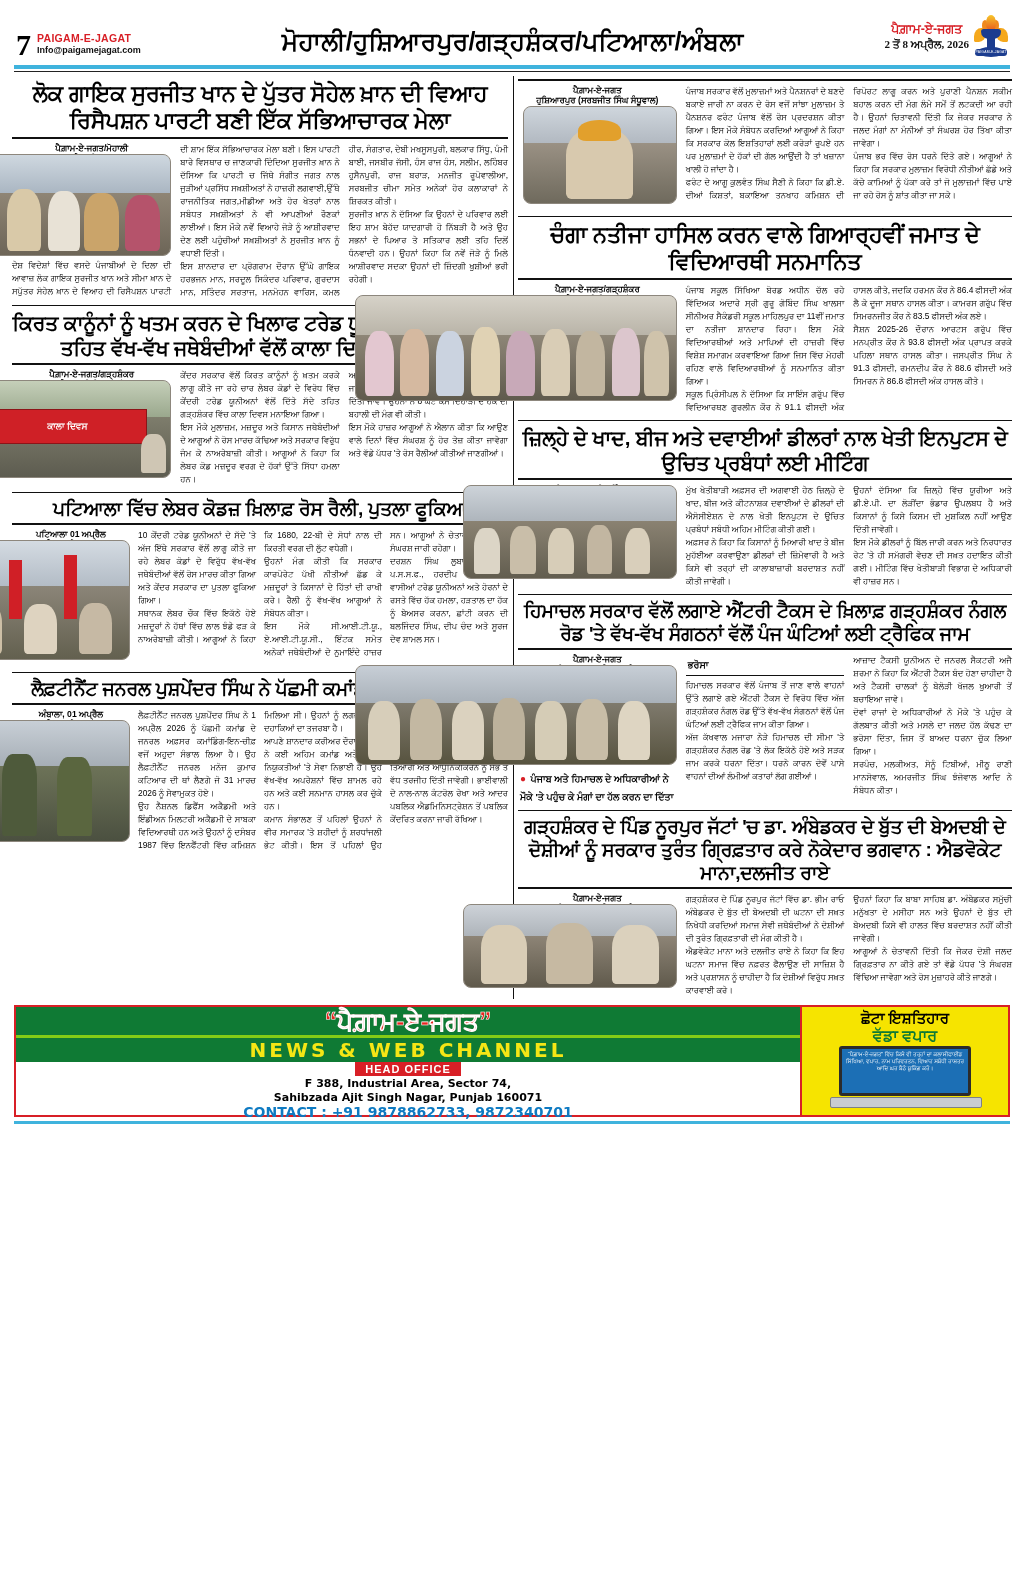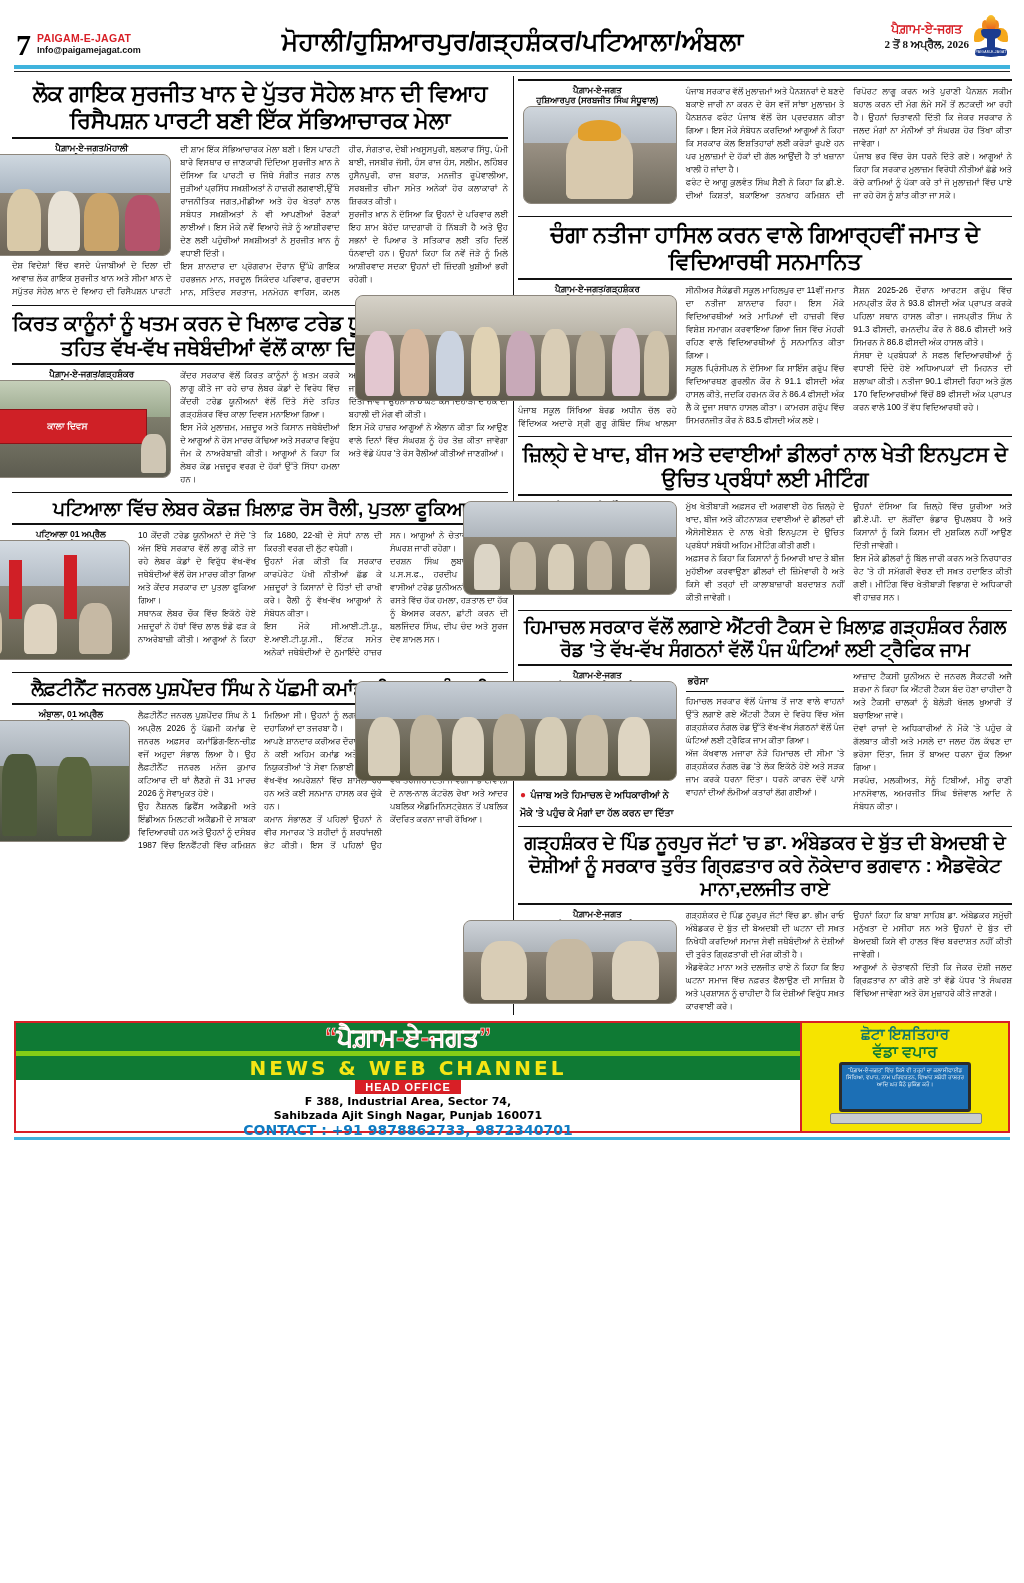--- a/index.html
+++ b/index.html
@@ -60,28 +60,28 @@
   .callout{border-top:1.4px solid #111;border-bottom:1.4px solid #111;padding:3px 2px;margin:3px 0;}
   .callout .dot{color:#d81f26;font-size:10px;}
   .callout .ct{font-size:9.6px;line-height:12px;font-weight:bold;display:inline;}
   .figR{float:right;margin:0 0 3px 6px;border-radius:8px;}
 
   
   .ad{border:2.5px solid #d81f26;margin:6px 2px 0 2px;display:flex;height:112px;box-sizing:border-box;background:#fff;}
   .ad-left{flex:1 1 auto;display:flex;flex-direction:column;}
   .ad-l1{background:#0f7a34;height:34px;display:flex;align-items:center;justify-content:center;}
   .ad-l1 span{font-size:25px;font-weight:bold;color:#e8251f;-webkit-text-stroke:0.6px #fff;line-height:28px;}
-  .ad-l2{background:#0f7a34;height:24px;display:flex;align-items:center;justify-content:center;border-top:5px solid #84cc16;}
+  .ad-l2{background:#0f7a34;height:24px;display:flex;align-items:center;justify-content:center;border-top:3px solid #84cc16;}
   .ad-l2 span{font-size:20px;font-weight:bold;color:#f5e615;letter-spacing:3px;font-family:"DejaVu Sans",sans-serif;}
   .ad-l3{height:15px;display:flex;align-items:center;justify-content:center;}
   .ad-l3 span{background:#d81f26;color:#fff;font-size:11px;font-weight:bold;padding:0 10px;letter-spacing:1px;line-height:14px;}
   .ad-l4{text-align:center;font-size:11px;font-weight:bold;line-height:13px;font-family:"DejaVu Sans",sans-serif;padding-top:1px;}
   .ad-l5{text-align:center;font-size:14px;font-weight:bold;color:#0e7ac2;line-height:17px;font-family:"DejaVu Sans",sans-serif;}
   .ad-right{width:208px;border-left:2px solid #d81f26;background:#f6e400;display:flex;flex-direction:column;align-items:center;padding-top:2px;box-sizing:border-box;}
-  .ad-r1{font-size:15px;font-weight:bold;color:#0f766e;line-height:17px;text-align:right;}
+  .ad-r1{font-size:15px;font-weight:bold;color:#000000;line-height:17px;text-align:right;}
   .ad-r2{font-size:16px;font-weight:bold;color:#0f7a34;line-height:19px;text-align:center;}
   .laptop{width:150px;height:62px;position:relative;margin-top:1px;}
   .laptop .scr{position:absolute;left:9px;top:0;width:132px;height:50px;background:#1c6fb5;border:3px solid #2b2b2b;border-radius:3px;box-sizing:border-box;padding:2px 3px;}
   .laptop .scr p{margin:0;font-size:5.6px;line-height:7.2px;color:#fff;text-align:center;}
   .laptop .kb{position:absolute;left:0;bottom:0;width:150px;height:9px;background:#c9ccd1;border:1px solid #7d8086;border-radius:2px;}
 
   .blue-bar{height:3px;background:#3fb3dd;margin:4px 2px 0 2px;}
 </style>
 </head>
 <body>
@@ -262,21 +262,20 @@
             <div class="p4" style="left:36%;width:9%;height:66%;background:#e0d2b4;"></div>
             <div class="p5" style="left:47%;width:9%;height:62%;background:#c8a9b8;"></div>
             <div class="p1" style="left:58%;width:9%;height:64%;background:#d9cdb6;"></div>
             <div class="p2" style="left:69%;width:9%;height:62%;background:#c2b6a0;"></div>
             <div class="p3" style="left:80%;width:9%;height:65%;background:#dcc6cd;"></div>
             <div class="p4" style="left:90%;width:8%;height:62%;background:#cfc3ab;"></div>
           </div>
           <p class="txt">ਪੰਜਾਬ ਸਕੂਲ ਸਿੱਖਿਆ ਬੋਰਡ ਅਧੀਨ ਚੱਲ ਰਹੇ ਵਿੱਦਿਅਕ ਅਦਾਰੇ ਸ੍ਰੀ ਗੁਰੂ ਗੋਬਿੰਦ ਸਿੰਘ ਖਾਲਸਾ ਸੀਨੀਅਰ ਸੈਕੰਡਰੀ ਸਕੂਲ ਮਾਹਿਲਪੁਰ ਦਾ 11ਵੀਂ ਜਮਾਤ ਦਾ ਨਤੀਜਾ ਸ਼ਾਨਦਾਰ ਰਿਹਾ। ਇਸ ਮੌਕੇ ਵਿਦਿਆਰਥੀਆਂ ਅਤੇ ਮਾਪਿਆਂ ਦੀ ਹਾਜ਼ਰੀ ਵਿੱਚ ਵਿਸ਼ੇਸ਼ ਸਮਾਗਮ ਕਰਵਾਇਆ ਗਿਆ ਜਿਸ ਵਿੱਚ ਮੋਹਰੀ ਰਹਿਣ ਵਾਲੇ ਵਿਦਿਆਰਥੀਆਂ ਨੂੰ ਸਨਮਾਨਿਤ ਕੀਤਾ ਗਿਆ।</p>
           <p class="txt">ਸਕੂਲ ਪ੍ਰਿੰਸੀਪਲ ਨੇ ਦੱਸਿਆ ਕਿ ਸਾਇੰਸ ਗਰੁੱਪ ਵਿੱਚ ਵਿਦਿਆਰਥਣ ਗੁਰਲੀਨ ਕੌਰ ਨੇ 91.1 ਫੀਸਦੀ ਅੰਕ ਹਾਸਲ ਕੀਤੇ, ਜਦਕਿ ਹਰਮਨ ਕੌਰ ਨੇ 86.4 ਫੀਸਦੀ ਅੰਕ ਲੈ ਕੇ ਦੂਜਾ ਸਥਾਨ ਹਾਸਲ ਕੀਤਾ। ਕਾਮਰਸ ਗਰੁੱਪ ਵਿੱਚ ਸਿਮਰਨਜੀਤ ਕੌਰ ਨੇ 83.5 ਫੀਸਦੀ ਅੰਕ ਲਏ।</p>
           <p class="txt">ਸੈਸ਼ਨ 2025-26 ਦੌਰਾਨ ਆਰਟਸ ਗਰੁੱਪ ਵਿੱਚ ਮਨਪ੍ਰੀਤ ਕੌਰ ਨੇ 93.8 ਫੀਸਦੀ ਅੰਕ ਪ੍ਰਾਪਤ ਕਰਕੇ ਪਹਿਲਾ ਸਥਾਨ ਹਾਸਲ ਕੀਤਾ। ਜਸਪ੍ਰੀਤ ਸਿੰਘ ਨੇ 91.3 ਫੀਸਦੀ, ਰਮਨਦੀਪ ਕੌਰ ਨੇ 88.6 ਫੀਸਦੀ ਅਤੇ ਸਿਮਰਨ ਨੇ 86.8 ਫੀਸਦੀ ਅੰਕ ਹਾਸਲ ਕੀਤੇ।</p>
-          <p class="txt">ਸੰਸਥਾ ਦੇ ਪ੍ਰਬੰਧਕਾਂ ਨੇ ਸਫਲ ਵਿਦਿਆਰਥੀਆਂ ਨੂੰ ਵਧਾਈ ਦਿੰਦੇ ਹੋਏ ਅਧਿਆਪਕਾਂ ਦੀ ਮਿਹਨਤ ਦੀ ਸ਼ਲਾਘਾ ਕੀਤੀ। ਨਤੀਜਾ 90.1 ਫੀਸਦੀ ਰਿਹਾ ਅਤੇ ਕੁੱਲ 170 ਵਿਦਿਆਰਥੀਆਂ ਵਿੱਚੋਂ 89 ਫੀਸਦੀ ਅੰਕ ਪ੍ਰਾਪਤ ਕਰਨ ਵਾਲੇ 100 ਤੋਂ ਵੱਧ ਵਿਦਿਆਰਥੀ ਰਹੇ।</p>
         </div>
       </div>
 
       <div class="hr-top"></div>
 
       <div class="story">
         <h2 class="head sm">ਜ਼ਿਲ੍ਹੇ ਦੇ ਖਾਦ, ਬੀਜ ਅਤੇ ਦਵਾਈਆਂ ਡੀਲਰਾਂ ਨਾਲ ਖੇਤੀ ਇਨਪੁਟਸ ਦੇ ਉਚਿਤ ਪ੍ਰਬੰਧਾਂ ਲਈ ਮੀਟਿੰਗ</h2>
         <div class="hr-head"></div>
         <div class="cols3">
           <div class="byline" style="white-space:pre-line">ਸਾਹਿਬਜ਼ਾਦਾ ਅਜੀਤ ਸਿੰਘ ਨਗਰ,

